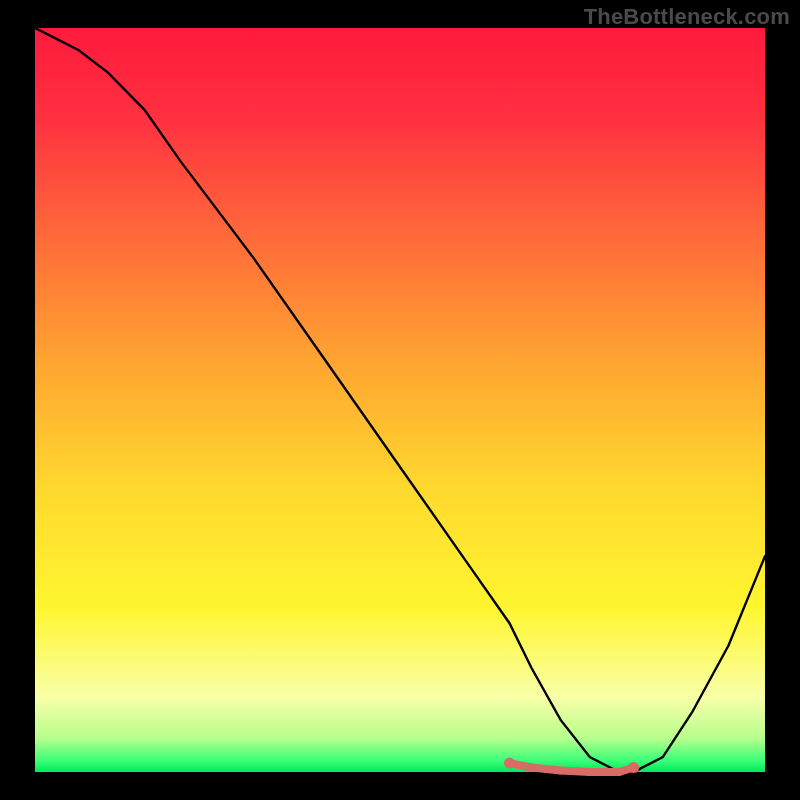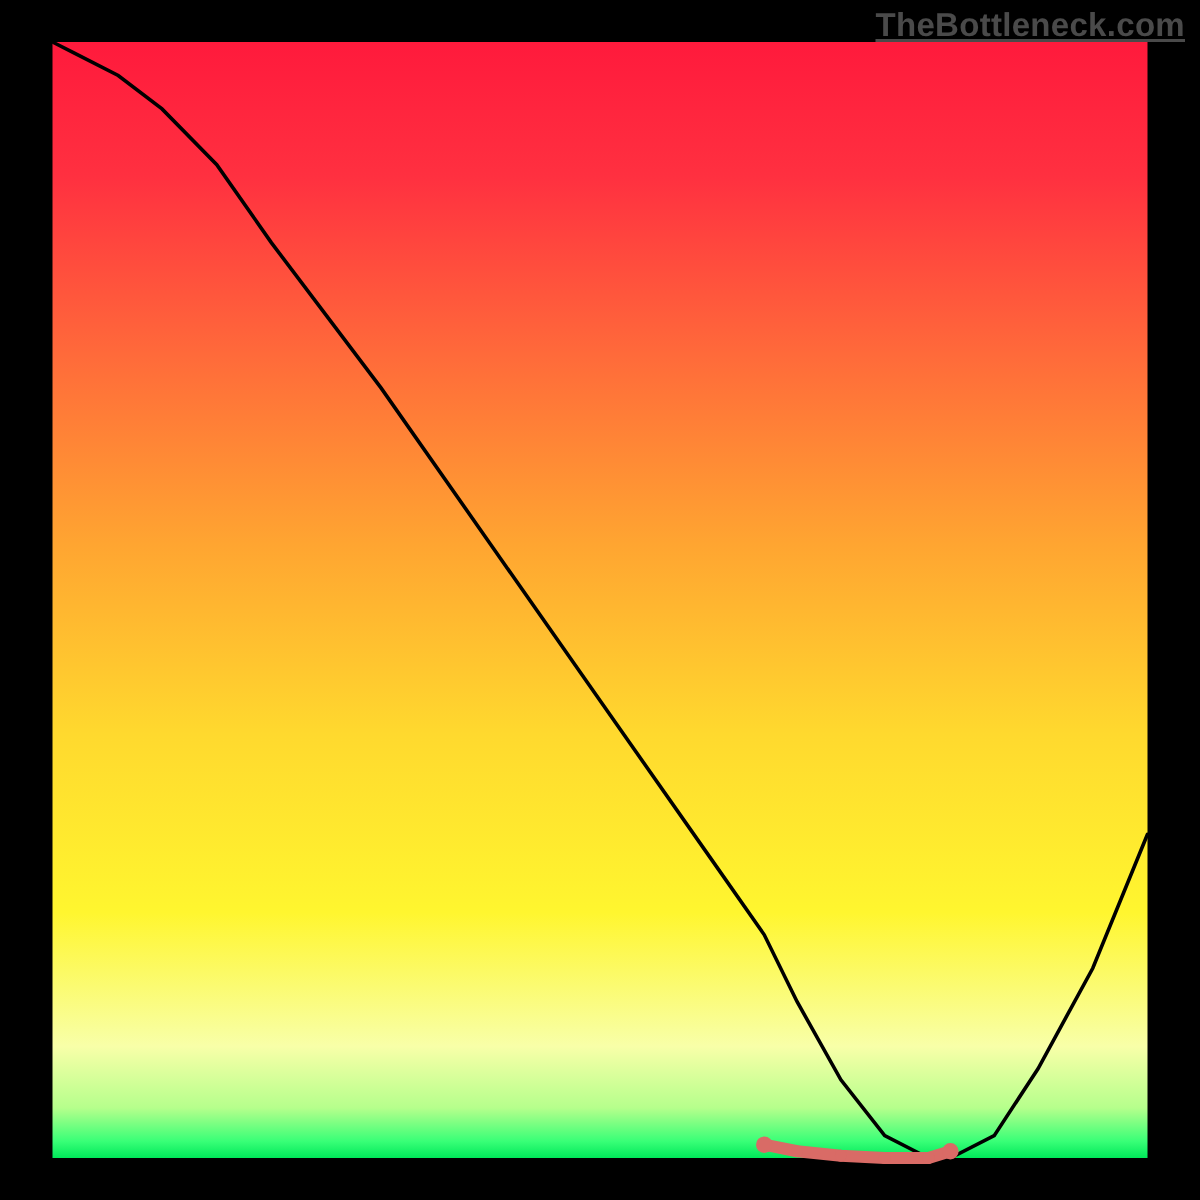--- a/index.html
+++ b/index.html
@@ -19,21 +19,20 @@
   }
   .watermark {
     position: absolute;
     top: 4px;
     right: 10px;
     color: #4a4a4a;
     font-size: 22px;
     font-weight: 600;
     letter-spacing: 0.2px;
     z-index: 5;
-    text-decoration: underline;
   }
   svg {
     position: absolute;
     left: 0;
     top: 0;
   }
 </style>
 </head>
 <body>
 <div class="frame">

